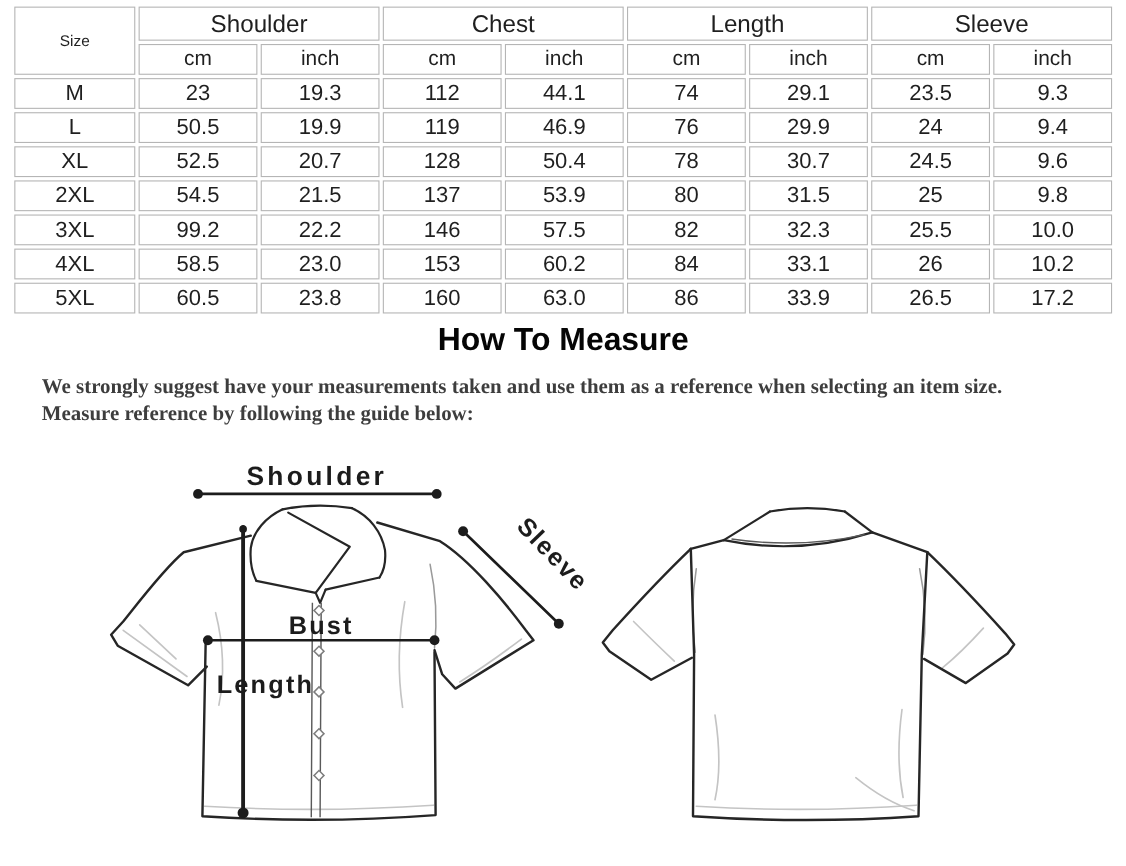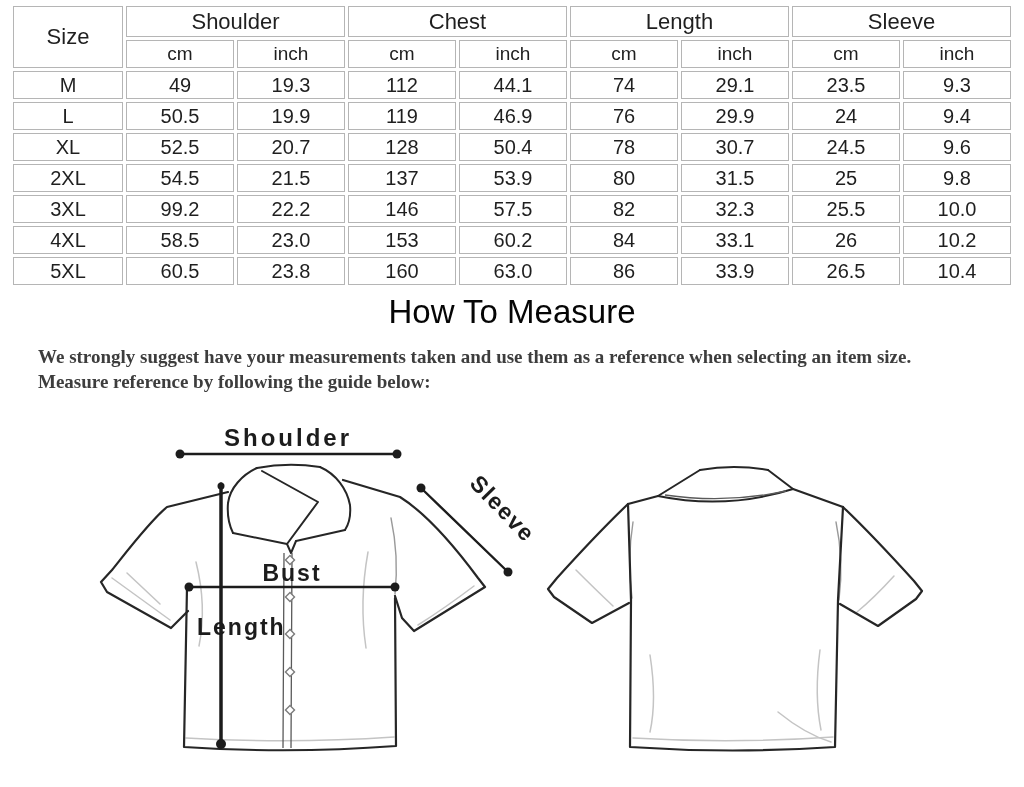--- a/index.html
+++ b/index.html
@@ -14,24 +14,24 @@
     width:1004px;
   }
   table.size-table th,table.size-table td{
     border:1px solid #b5b5b5;background:#ffffff;text-align:center;
     vertical-align:middle;font-weight:normal;color:#1f1f1f;padding:0;
     overflow:hidden;white-space:nowrap;
   }
   .group-row th{height:29px;font-size:22px;}
   .unit-row th{height:26px;font-size:19px;}
   table.size-table td{height:26px;font-size:20px;}
-  th.size-header{font-size:22px;}
+  th.size-header{font-size:14px;}
   
   .htm-title{
-    margin:5px 0 0 0;text-align:center;font-size:33px;font-weight:normal;
+    margin:5px 0 0 0;text-align:center;font-size:29px;font-weight:bold;
     color:#050505;font-family:"Liberation Sans",sans-serif;
   }
   .instructions{
     margin:13px 18px 16px 38px;
     font-family:"Liberation Serif",serif;font-weight:bold;
     font-size:19px;line-height:1.32;color:#3d3d3d;
   }
   
   .diagram{position:relative;height:389px;margin-top:6px;}
   .diagram svg{display:block;width:1024px;height:389px;}
@@ -72,21 +72,21 @@
         <th>inch</th>
         <th>cm</th>
         <th>inch</th>
         <th>cm</th>
         <th>inch</th>
       </tr>
     </thead>
     <tbody>
         <tr>
           <td>M</td>
-          <td>49</td>
+          <td>23</td>
           <td>19.3</td>
           <td>112</td>
           <td>44.1</td>
           <td>74</td>
           <td>29.1</td>
           <td>23.5</td>
           <td>9.3</td>
         </tr>
         <tr>
           <td>L</td>
@@ -145,21 +145,21 @@
         </tr>
         <tr>
           <td>5XL</td>
           <td>60.5</td>
           <td>23.8</td>
           <td>160</td>
           <td>63.0</td>
           <td>86</td>
           <td>33.9</td>
           <td>26.5</td>
-          <td>10.4</td>
+          <td>17.2</td>
         </tr>
       </tbody>
   </table>
 </div>
 
 <h1 class="htm-title">How To Measure</h1>
 
 <div class="instructions">
   <div>We strongly suggest have your measurements taken and use them as a reference when selecting an item size.</div>
   <div>Measure reference by following the guide below:</div>

